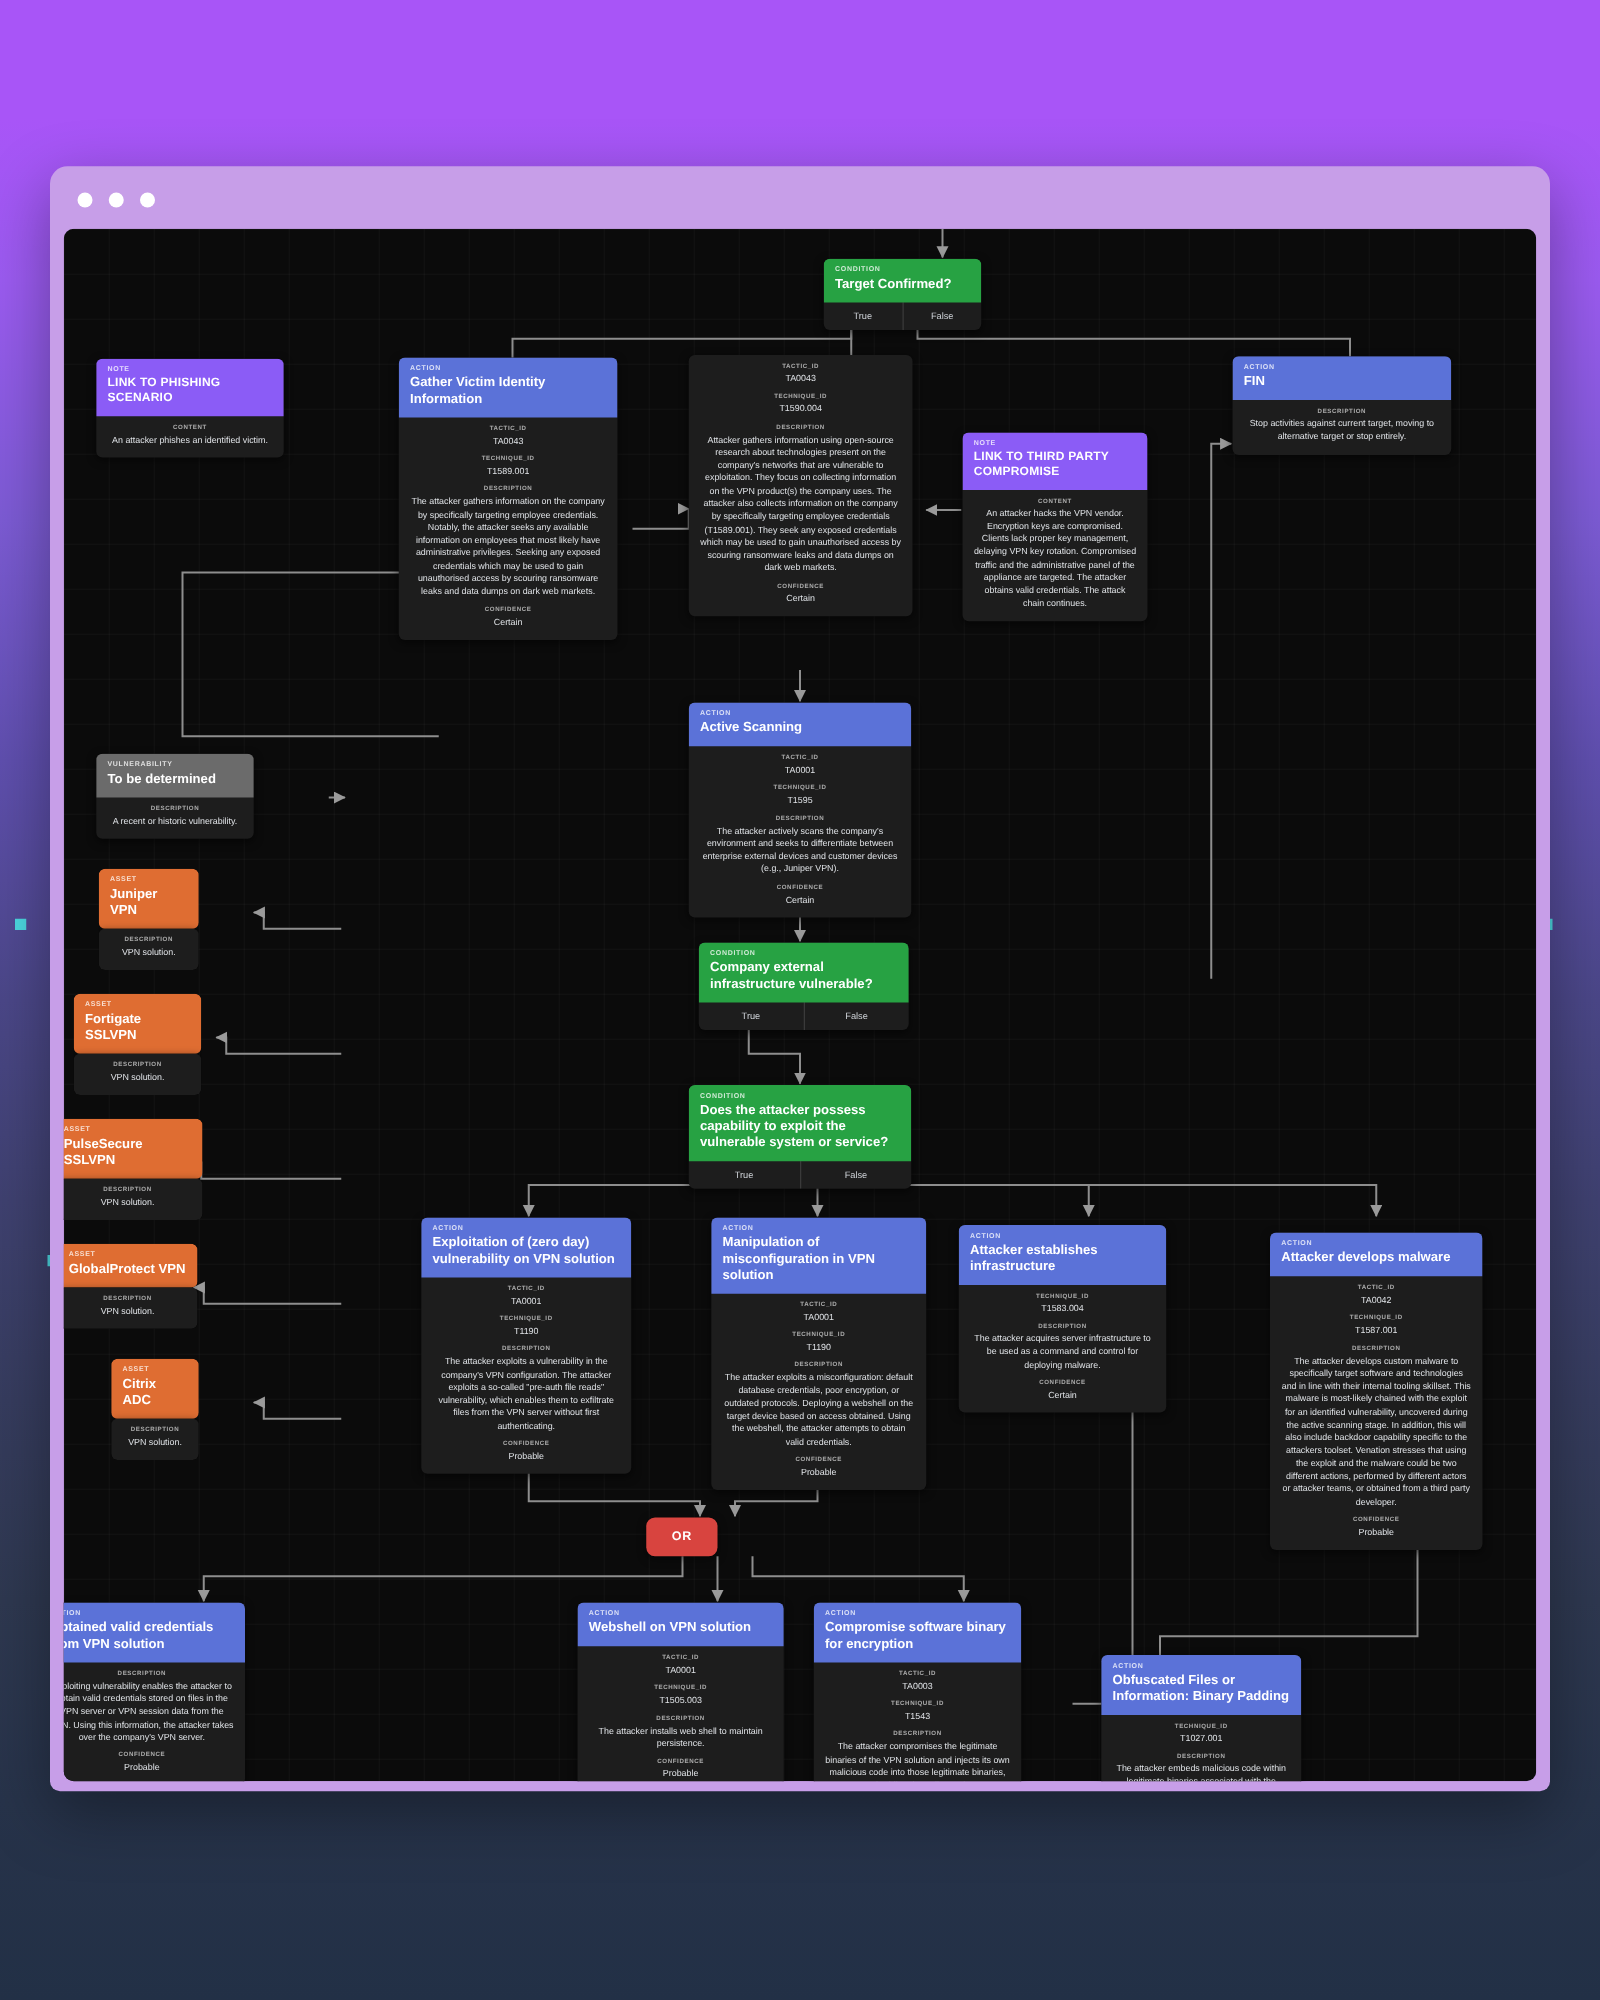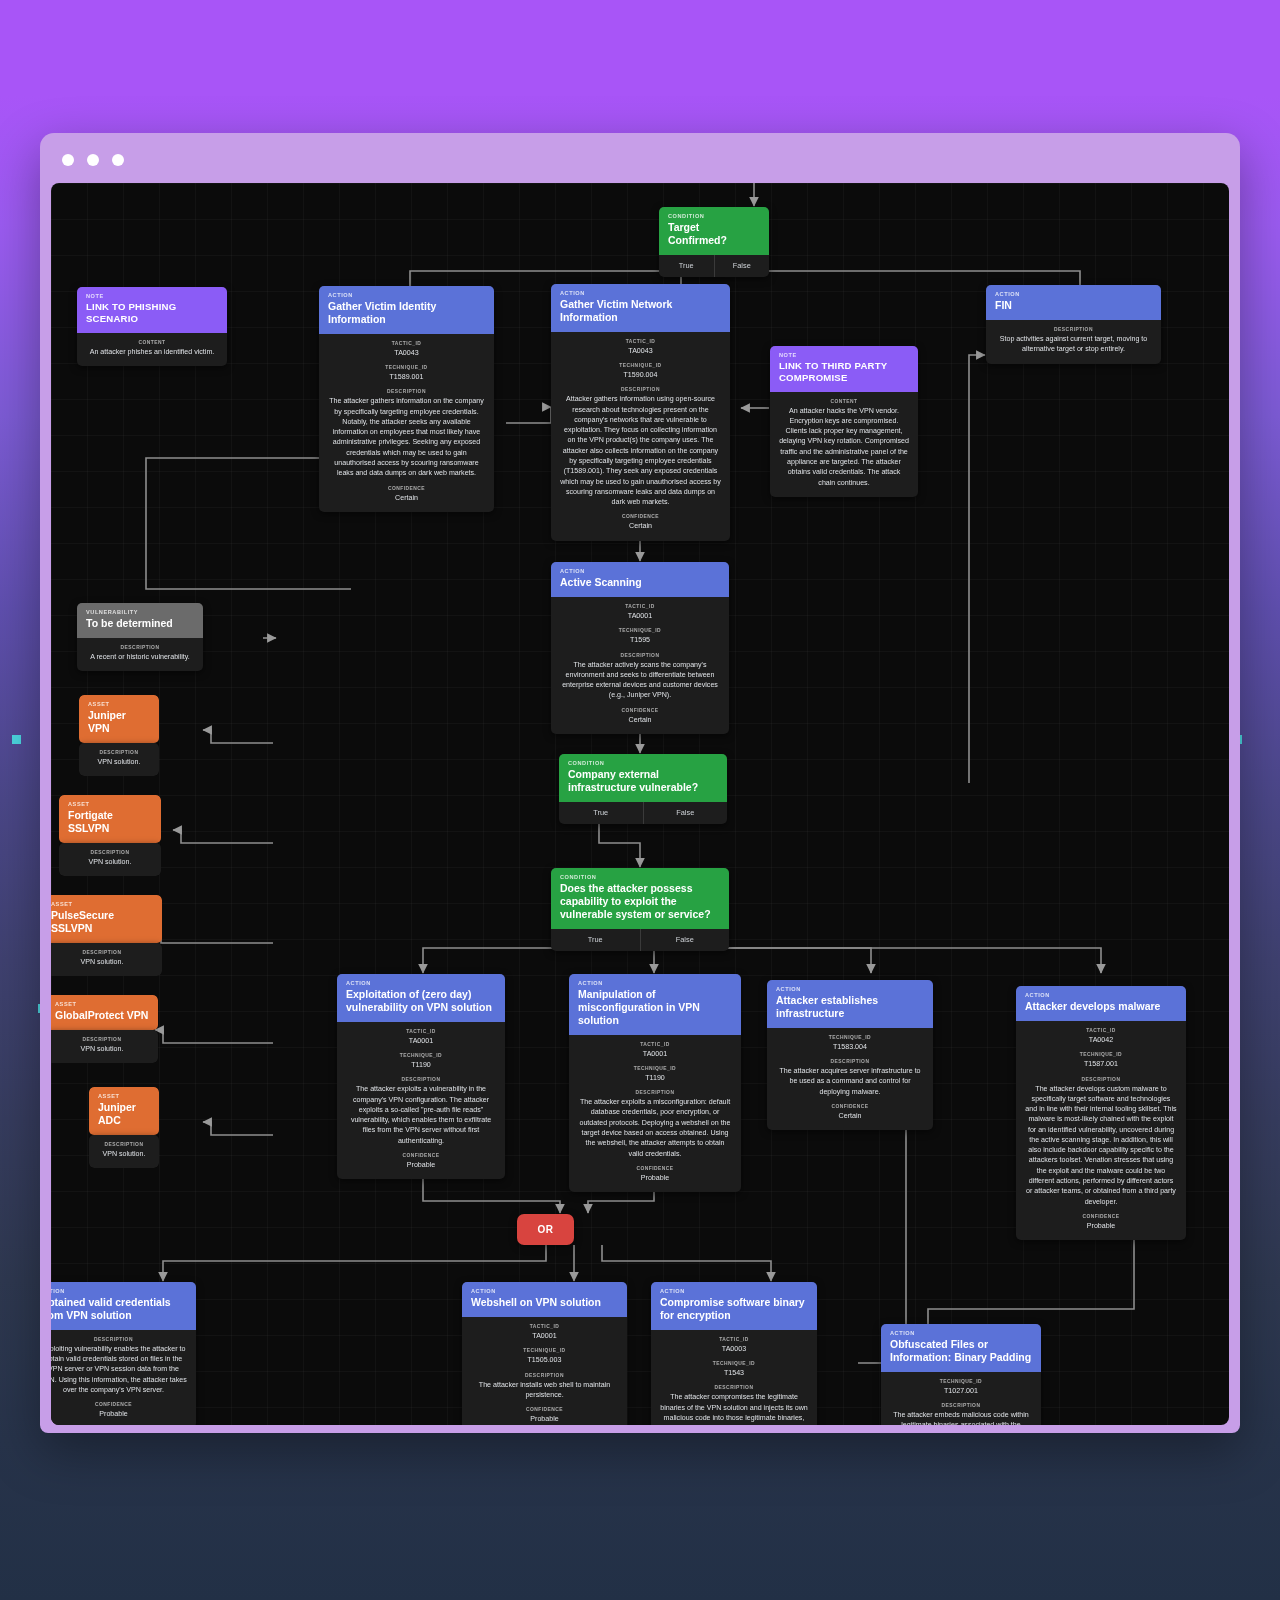--- a/index.html
+++ b/index.html
@@ -160,21 +160,21 @@
           <path d="M807,1180 L840,1180 L840,1150 L858,1150"></path>
         </g>
         <g fill="none" stroke="#8e8e8e" stroke-width="1.6">
 
           <path d="M330,300 L120,300 L120,405 L330,405" opacity="0"></path>
           <path d="M318,275 L95,275 L95,406 L300,406"></path>
           <path d="M500,230 L520,230"></path>
         </g>
       </svg>
 
-      <div class="node n-cond" style="left:608px; top:24px; width:110px;">
+      <div class="node n-cond" style="left:608px; top:24px; width:126px;">
         <div class="hdr">
           <div class="kicker">CONDITION</div>
           <div class="title">Target Confirmed?</div>
         </div>
         <div class="branches">
           <div class="br">True</div>
           <div class="br">False</div>
         </div>
       </div>
 
@@ -210,24 +210,20 @@
             <div class="val">The attacker gathers information on the company by specifically targeting employee credentials. Notably, the attacker seeks any available information on employees that most likely have administrative privileges. Seeking any exposed credentials which may be used to gain unauthorised access by scouring ransomware leaks and data dumps on dark web markets.</div>
           </div>
           <div class="fld">
             <div class="lbl">CONFIDENCE</div>
             <div class="val">Certain</div>
           </div>
         </div>
       </div>
 
       <div class="node n-action" style="left:500px; top:101px; width:179px;">
-        <div class="hdr">
-          <div class="kicker">ACTION</div>
-          <div class="title">Gather Victim Network Information</div>
-        </div>
         <div class="body">
           <div class="fld">
             <div class="lbl">TACTIC_ID</div>
             <div class="val">TA0043</div>
           </div>
           <div class="fld">
             <div class="lbl">TECHNIQUE_ID</div>
             <div class="val">T1590.004</div>
           </div>
           <div class="fld">
@@ -383,21 +379,21 @@
               <div class="lbl">DESCRIPTION</div>
               <div class="val">VPN solution.</div>
             </div>
           </div>
         </div>
       </div>
 
       <div class="node n-asset" style="left:38px; top:904px; width:70px;">
         <div class="hdr">
           <div class="kicker">ASSET</div>
-          <div class="title">Juniper ADC</div>
+          <div class="title">Citrix ADC</div>
         </div>
         <div class="shell">
           <div class="body">
             <div class="fld">
               <div class="lbl">DESCRIPTION</div>
               <div class="val">VPN solution.</div>
             </div>
           </div>
         </div>
       </div>

